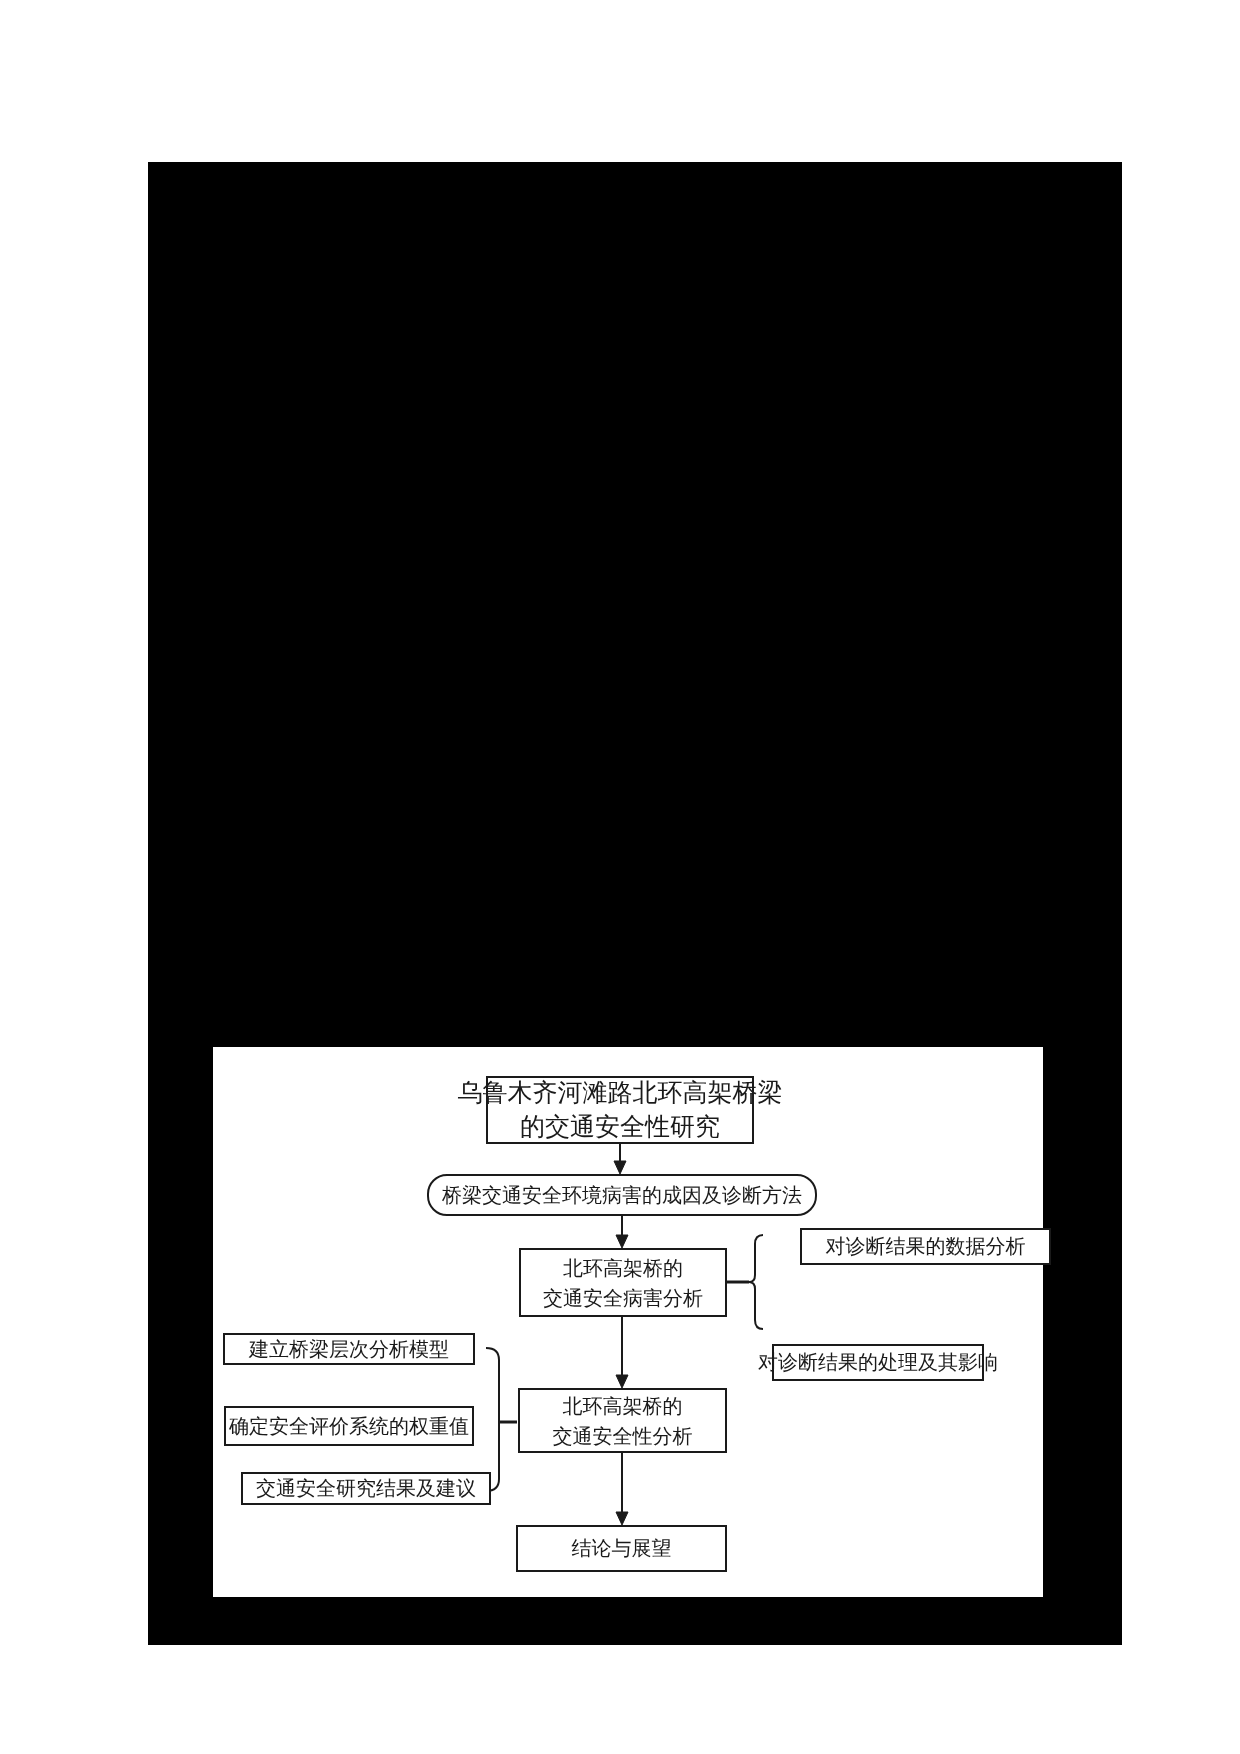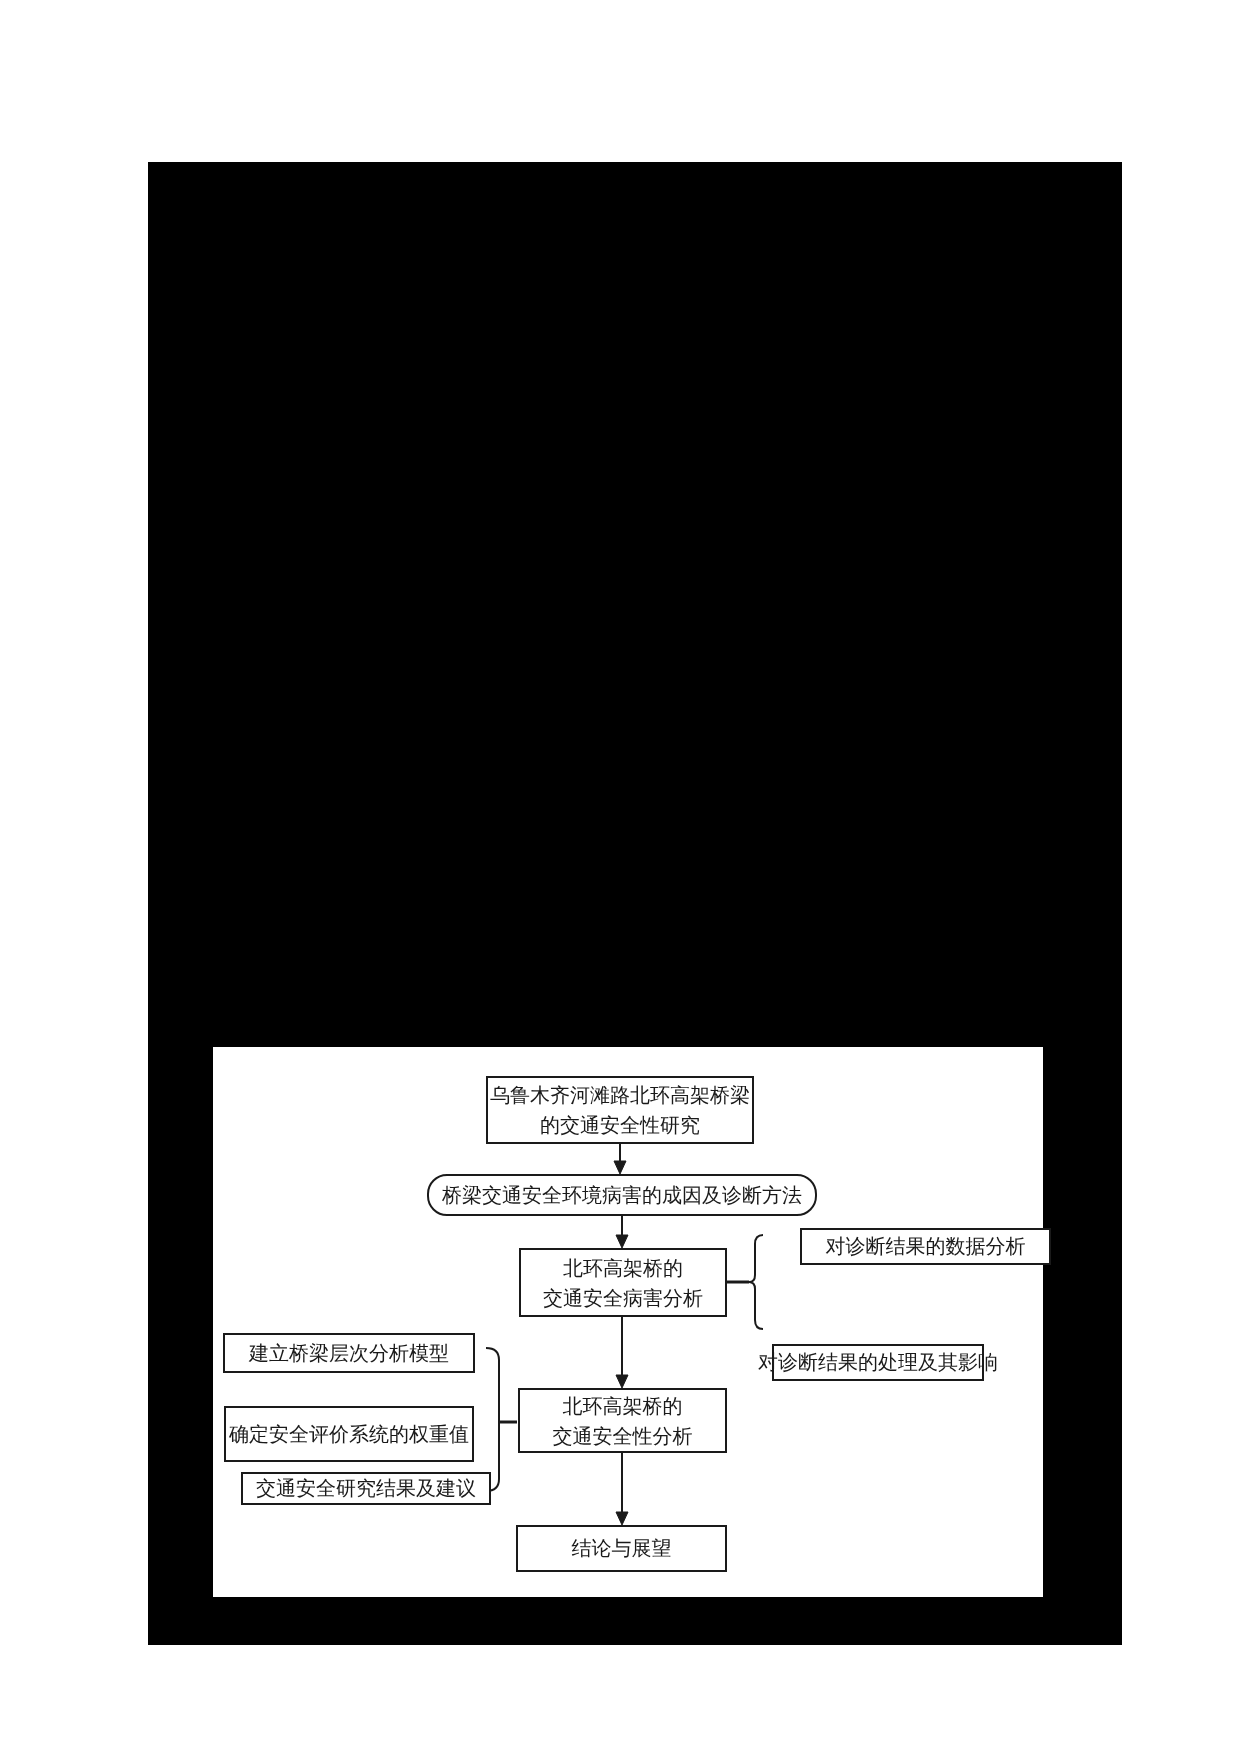--- a/index.html
+++ b/index.html
@@ -27,27 +27,27 @@
   .connectors{position:absolute;left:0;top:0;width:830px;height:550px;color:var(--line-color);}
   .box{
     position:absolute;box-sizing:border-box;
     border:2px solid var(--line-color);
     background:var(--figure-background);
     text-align:center;white-space:nowrap;
     display:flex;align-items:center;justify-content:center;
     font-size:20px;letter-spacing:0;
   }
   .double{flex-direction:column;line-height:30px;font-size:20px;}
-  #node-title{left:273px;top:29px;width:268px;height:68px;font-size:20px;}
+  #node-title{left:273px;top:29px;width:268px;height:68px;font-size:25px;justify-content:space-between;}
   #node-cause{left:214px;top:127px;width:390px;height:42px;border-radius:20px;}
   #node-disease{left:306px;top:201px;width:208px;height:69px;}
   #node-data{left:587px;top:181px;width:251px;height:37px;}
   #node-handling{left:559px;top:249px;width:212px;height:37px;margin-top:48px;}
-  #node-ahp{left:10px;top:286px;width:252px;height:40px;}
-  #node-weight{left:11px;top:359px;width:250px;height:56px;}
+  #node-ahp{left:10px;top:286px;width:252px;height:32px;}
+  #node-weight{left:11px;top:359px;width:250px;height:40px;}
   #node-results{left:28px;top:425px;width:250px;height:33px;}
   #node-safety{left:305px;top:341px;width:209px;height:65px;}
   #node-conclusion{left:303px;top:478px;width:211px;height:47px;}
 </style>
 </head>
 <body>
 
 <div class="page">
   <div class="mask">
     <div class="panel">

